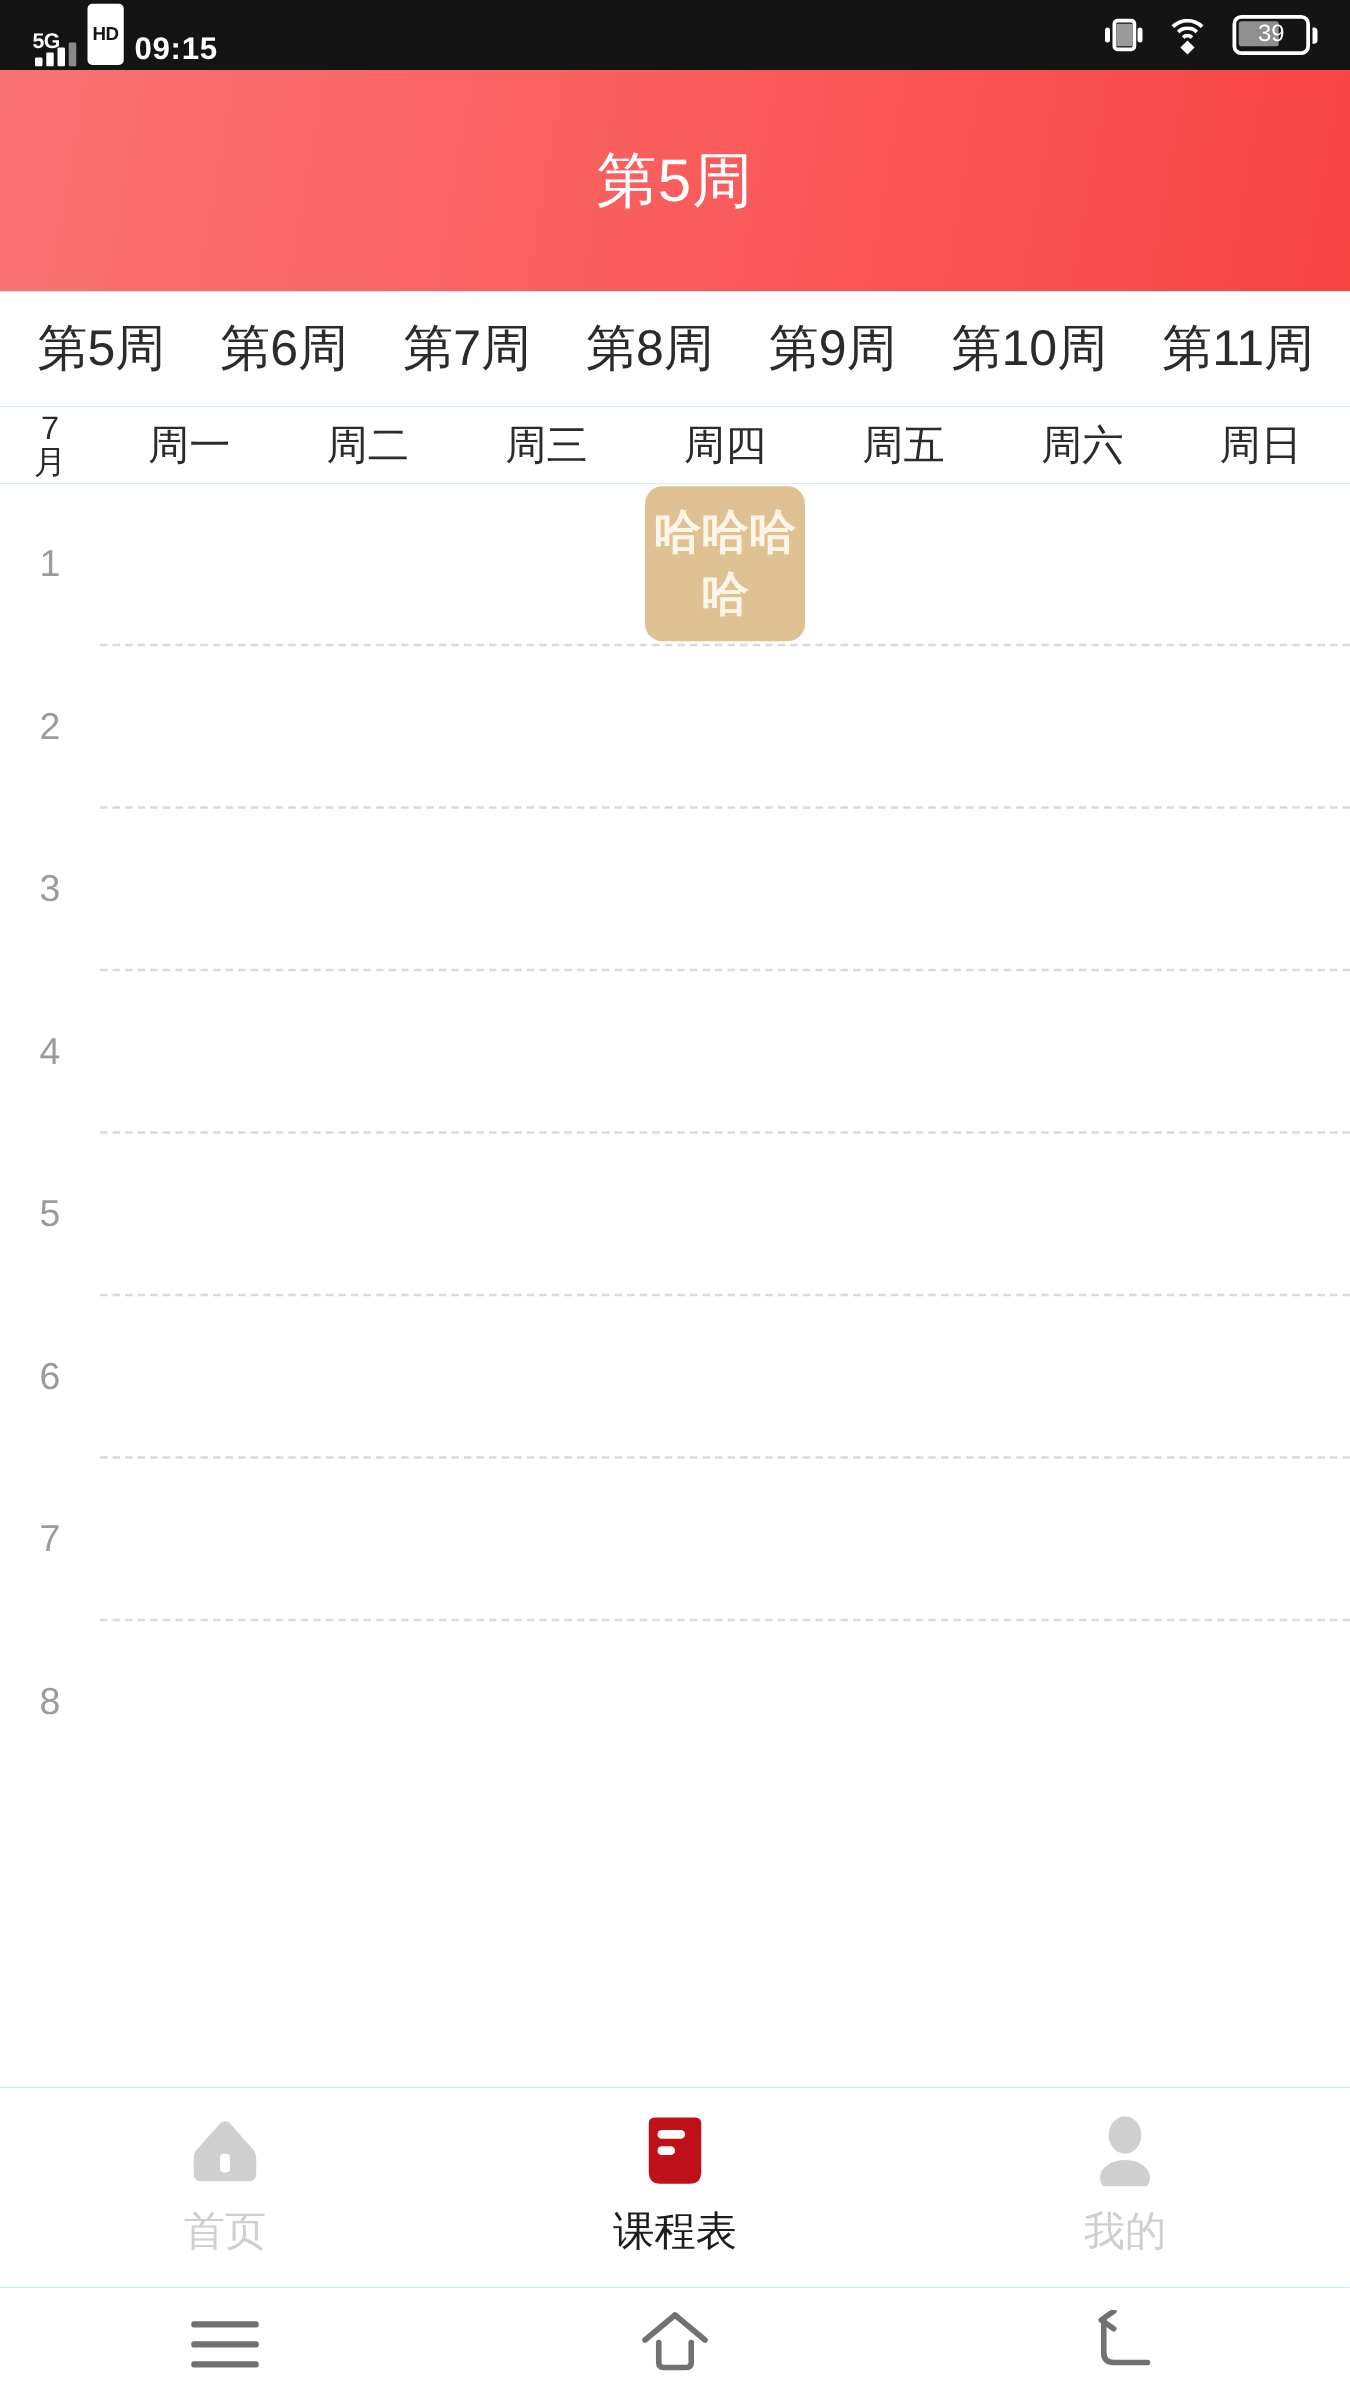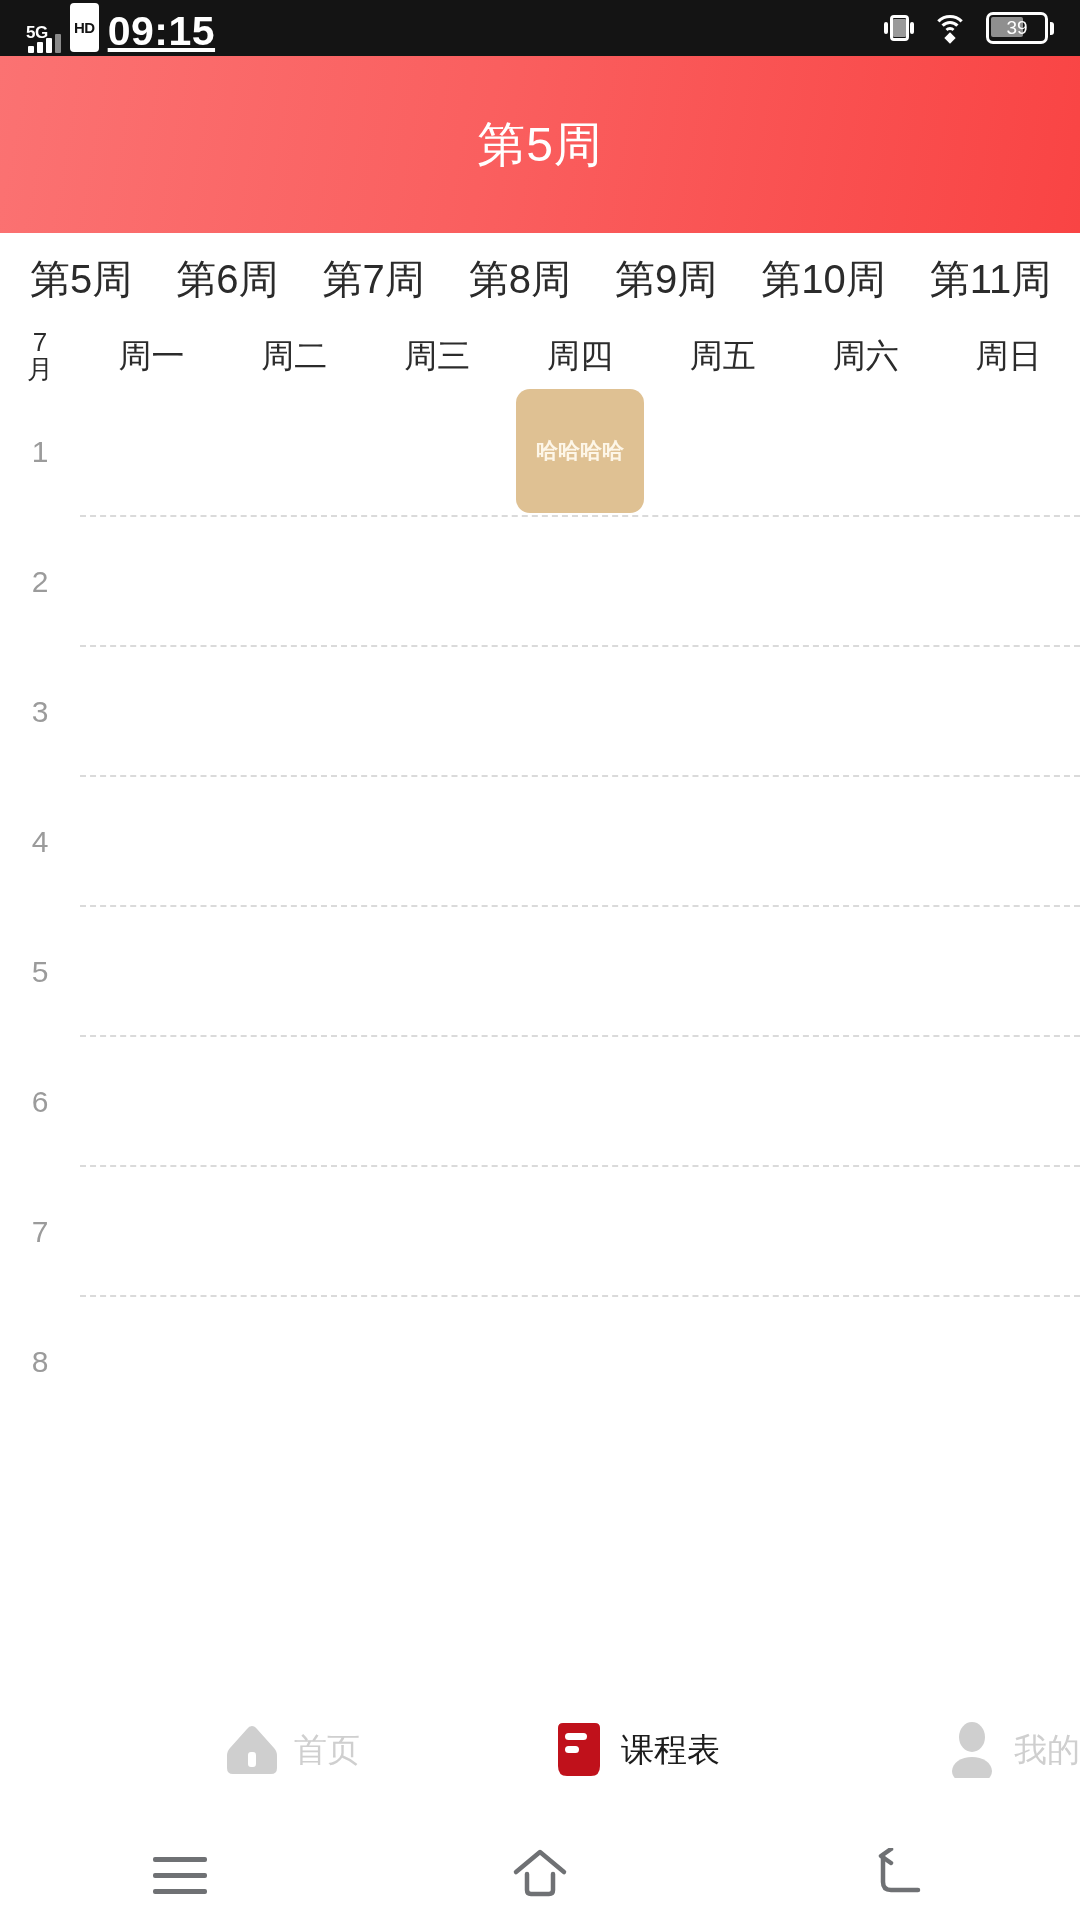--- a/index.html
+++ b/index.html
@@ -24,21 +24,21 @@
   .bars i{ display:block; width:6px; background:#fff; border-radius:1px;}
   .bars i:nth-child(1){height:7px;}
   .bars i:nth-child(2){height:11px;}
   .bars i:nth-child(3){height:15px;}
   .bars i:nth-child(4){height:19px; background:#8a8a8a;}
   .hd-badge{
     font-size:15px; font-weight:bold; color:#141414; background:#fff;
     border-radius:4px; padding:16px 4px; line-height:1.15; letter-spacing:-0.5px;
     margin-bottom:1px;
   }
-  .sb-time{ font-size:41px; font-weight:bold; letter-spacing:0.5px; line-height:1; margin-bottom:1px;text-decoration:underline;}
+  .sb-time{ font-size:25px; font-weight:bold; letter-spacing:0.5px; line-height:1; margin-bottom:1px;}
   .sb-right{ display:flex; align-items:center; gap:17px; }
   .vibrate{ position:relative; width:30px; height:32px; display:flex; align-items:center; justify-content:center;}
   .vibrate .body{ width:19px; height:26px; border:3px solid #fff; border-radius:4px; }
   .vibrate .body::after{ content:""; position:absolute; left:9px; top:7px; width:13px; height:18px; background:#9a9a9a; border-radius:1px;}
   .vibrate .w{ position:absolute; width:4px; height:12px; background:#fff; border-radius:2px; top:10px;}
   .vibrate .w.l{ left:0; } .vibrate .w.r{ right:0; }
   .wifi{ position:relative; width:38px; height:30px;}
   .wifi .arc{ position:absolute; border:3.5px solid #fff; border-bottom-color:transparent; border-left-color:transparent; border-right-color:transparent; border-radius:50%; left:50%; transform:translateX(-50%);}
   .wifi .a1{ width:36px; height:36px; top:2px;}
   .wifi .a2{ width:24px; height:24px; top:8px;}
@@ -103,31 +103,31 @@
     content:""; position:absolute; left:80px; right:0; bottom:0;
     border-bottom:2px dashed #dadada;
   }
   .row.last::after{ display:none; }
 
   
   .cards{ position:absolute; top:0; left:80px; width:1000px; height:1283px; pointer-events:none;}
   .course{
     position:absolute; border-radius:14px;
     display:flex; flex-direction:column; align-items:center; justify-content:center;
-    color:#fdf6e8; font-size:22px; font-weight:bold; line-height:1.32;
+    color:#fdf6e8; font-size:38px; font-weight:bold; line-height:1.32;
     text-align:center; padding:6px; pointer-events:auto; word-break:break-all;
   }
 
   
   .tabbar{
     position:absolute; bottom:90px; left:0; width:1080px; height:160px;
     background:#fff; display:flex; align-items:center;
     border-top:0px solid #eee;
   }
-  .tab{ flex:1 1 0; display:flex; align-items:center; justify-content:flex-end; gap:14px;}
+  .tab{ flex:1 1 0; display:flex; flex-direction:column; align-items:center; justify-content:space-between; gap:14px;}
   .tab .lbl{ font-size:33px; }
   .tab.inactive .lbl{ color:#cfcfcf; }
   .tab.active .lbl{ color:#1d1d1d; }
   .ic{ width:56px; height:56px; position:relative; display:flex; align-items:center; justify-content:center;}
 
   
   .androidnav{
     position:absolute; bottom:0; left:0; width:1080px; height:90px;
     background:#fff; display:flex; align-items:center;
   }

